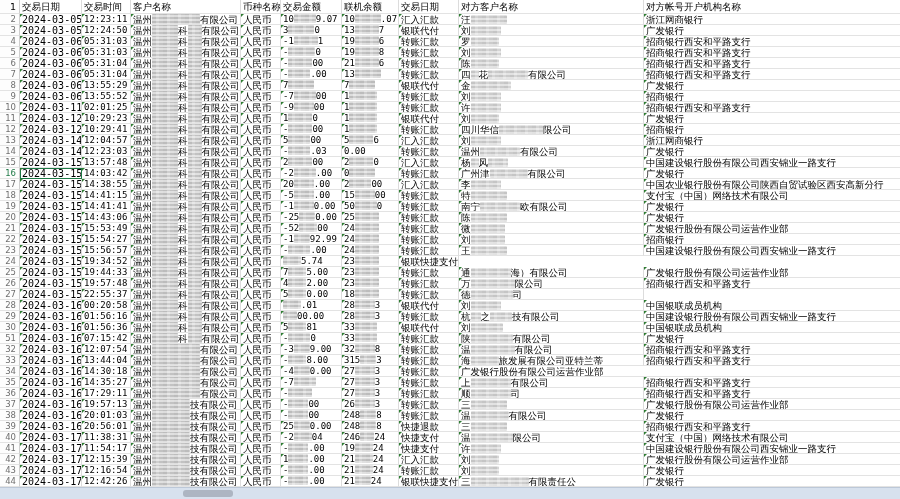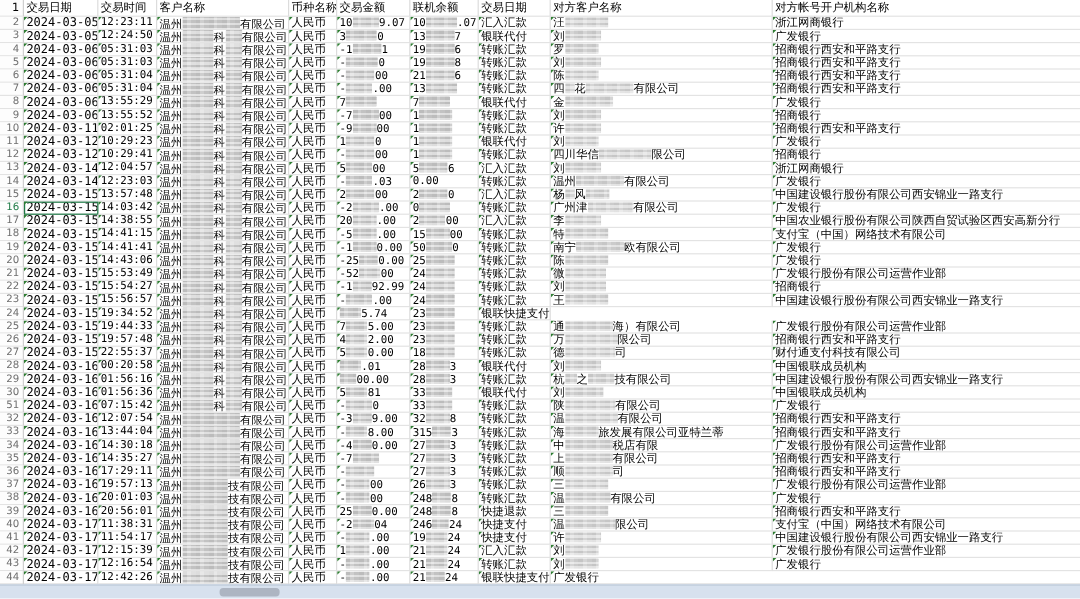--- a/index.html
+++ b/index.html
@@ -356,21 +356,20 @@
       <div class="row">
         <div class="cell c-rn">27</div>
         <div class="cell c-date"><span class="tri"></span>2024-03-15</div>
         <div class="cell c-time"><span class="tri"></span>22:55:37</div>
         <div class="cell c-cust"><span class="tri"></span>温州<span class="mask" style="width: 26px;"></span>科<span class="mask" style="width: 14px;"></span>有限公司</div>
         <div class="cell c-curr"><span class="tri"></span>人民币</div>
         <div class="cell c-amt"><span class="tri"></span>5<span class="mask" style="width: 18px;"></span>0.00</div>
         <div class="cell c-bal"><span class="tri"></span>18<span class="mask" style="width: 24px;"></span></div>
         <div class="cell c-sum"><span class="tri"></span>转账汇款</div>
         <div class="cell c-party"><span class="tri"></span>德<span class="mask" style="width: 42px;"></span>司</div>
-        <div class="cell c-bank"><span class="tri"></span>财付通支付科技有限公司</div>
       </div>
       <div class="row">
         <div class="cell c-rn">28</div>
         <div class="cell c-date"><span class="tri"></span>2024-03-16</div>
         <div class="cell c-time"><span class="tri"></span>00:20:58</div>
         <div class="cell c-cust"><span class="tri"></span>温州<span class="mask" style="width: 26px;"></span>科<span class="mask" style="width: 14px;"></span>有限公司</div>
         <div class="cell c-curr"><span class="tri"></span>人民币</div>
         <div class="cell c-amt"><span class="tri"></span><span class="mask" style="width: 18px;"></span>.01</div>
         <div class="cell c-bal"><span class="tri"></span>28<span class="mask" style="width: 20px;"></span>3</div>
         <div class="cell c-sum"><span class="tri"></span>银联代付</div>
@@ -439,21 +438,20 @@
       </div>
       <div class="row">
         <div class="cell c-rn">34</div>
         <div class="cell c-date"><span class="tri"></span>2024-03-16</div>
         <div class="cell c-time"><span class="tri"></span>14:30:18</div>
         <div class="cell c-cust"><span class="tri"></span>温州<span class="mask" style="width: 48px;"></span>有限公司</div>
         <div class="cell c-curr"><span class="tri"></span>人民币</div>
         <div class="cell c-amt"><span class="tri"></span>-4<span class="mask" style="width: 16px;"></span>0.00</div>
         <div class="cell c-bal"><span class="tri"></span>27<span class="mask" style="width: 20px;"></span>3</div>
         <div class="cell c-sum"><span class="tri"></span>转账汇款</div>
-        <div class="cell c-party"><span class="tri"></span>中<span class="mask" style="width: 40px;"></span>税店有限</div>
         <div class="cell c-bank"><span class="tri"></span>广发银行股份有限公司运营作业部</div>
       </div>
       <div class="row">
         <div class="cell c-rn">35</div>
         <div class="cell c-date"><span class="tri"></span>2024-03-16</div>
         <div class="cell c-time"><span class="tri"></span>14:35:27</div>
         <div class="cell c-cust"><span class="tri"></span>温州<span class="mask" style="width: 48px;"></span>有限公司</div>
         <div class="cell c-curr"><span class="tri"></span>人民币</div>
         <div class="cell c-amt"><span class="tri"></span>-7<span class="mask" style="width: 22px;"></span></div>
         <div class="cell c-bal"><span class="tri"></span>27<span class="mask" style="width: 20px;"></span>3</div>
@@ -559,19 +557,20 @@
       </div>
       <div class="row">
         <div class="cell c-rn">44</div>
         <div class="cell c-date"><span class="tri"></span>2024-03-17</div>
         <div class="cell c-time"><span class="tri"></span>12:42:26</div>
         <div class="cell c-cust"><span class="tri"></span>温州<span class="mask" style="width: 38px;"></span>技有限公司</div>
         <div class="cell c-curr"><span class="tri"></span>人民币</div>
         <div class="cell c-amt"><span class="tri"></span>-<span class="mask" style="width: 20px;"></span>.00</div>
         <div class="cell c-bal"><span class="tri"></span>21<span class="mask" style="width: 16px;"></span>24</div>
         <div class="cell c-sum"><span class="tri"></span>银联快捷支付</div>
+        <div class="cell c-party"><span class="tri"></span>三<span class="mask" style="width: 58px;"></span>有限责任公</div>
         <div class="cell c-bank"><span class="tri"></span>广发银行</div>
       </div>
     </div>
   <div id="bottom-bar">
     <div id="hscroll-thumb"></div>
   </div>
 </div>
 
 </body></html>

